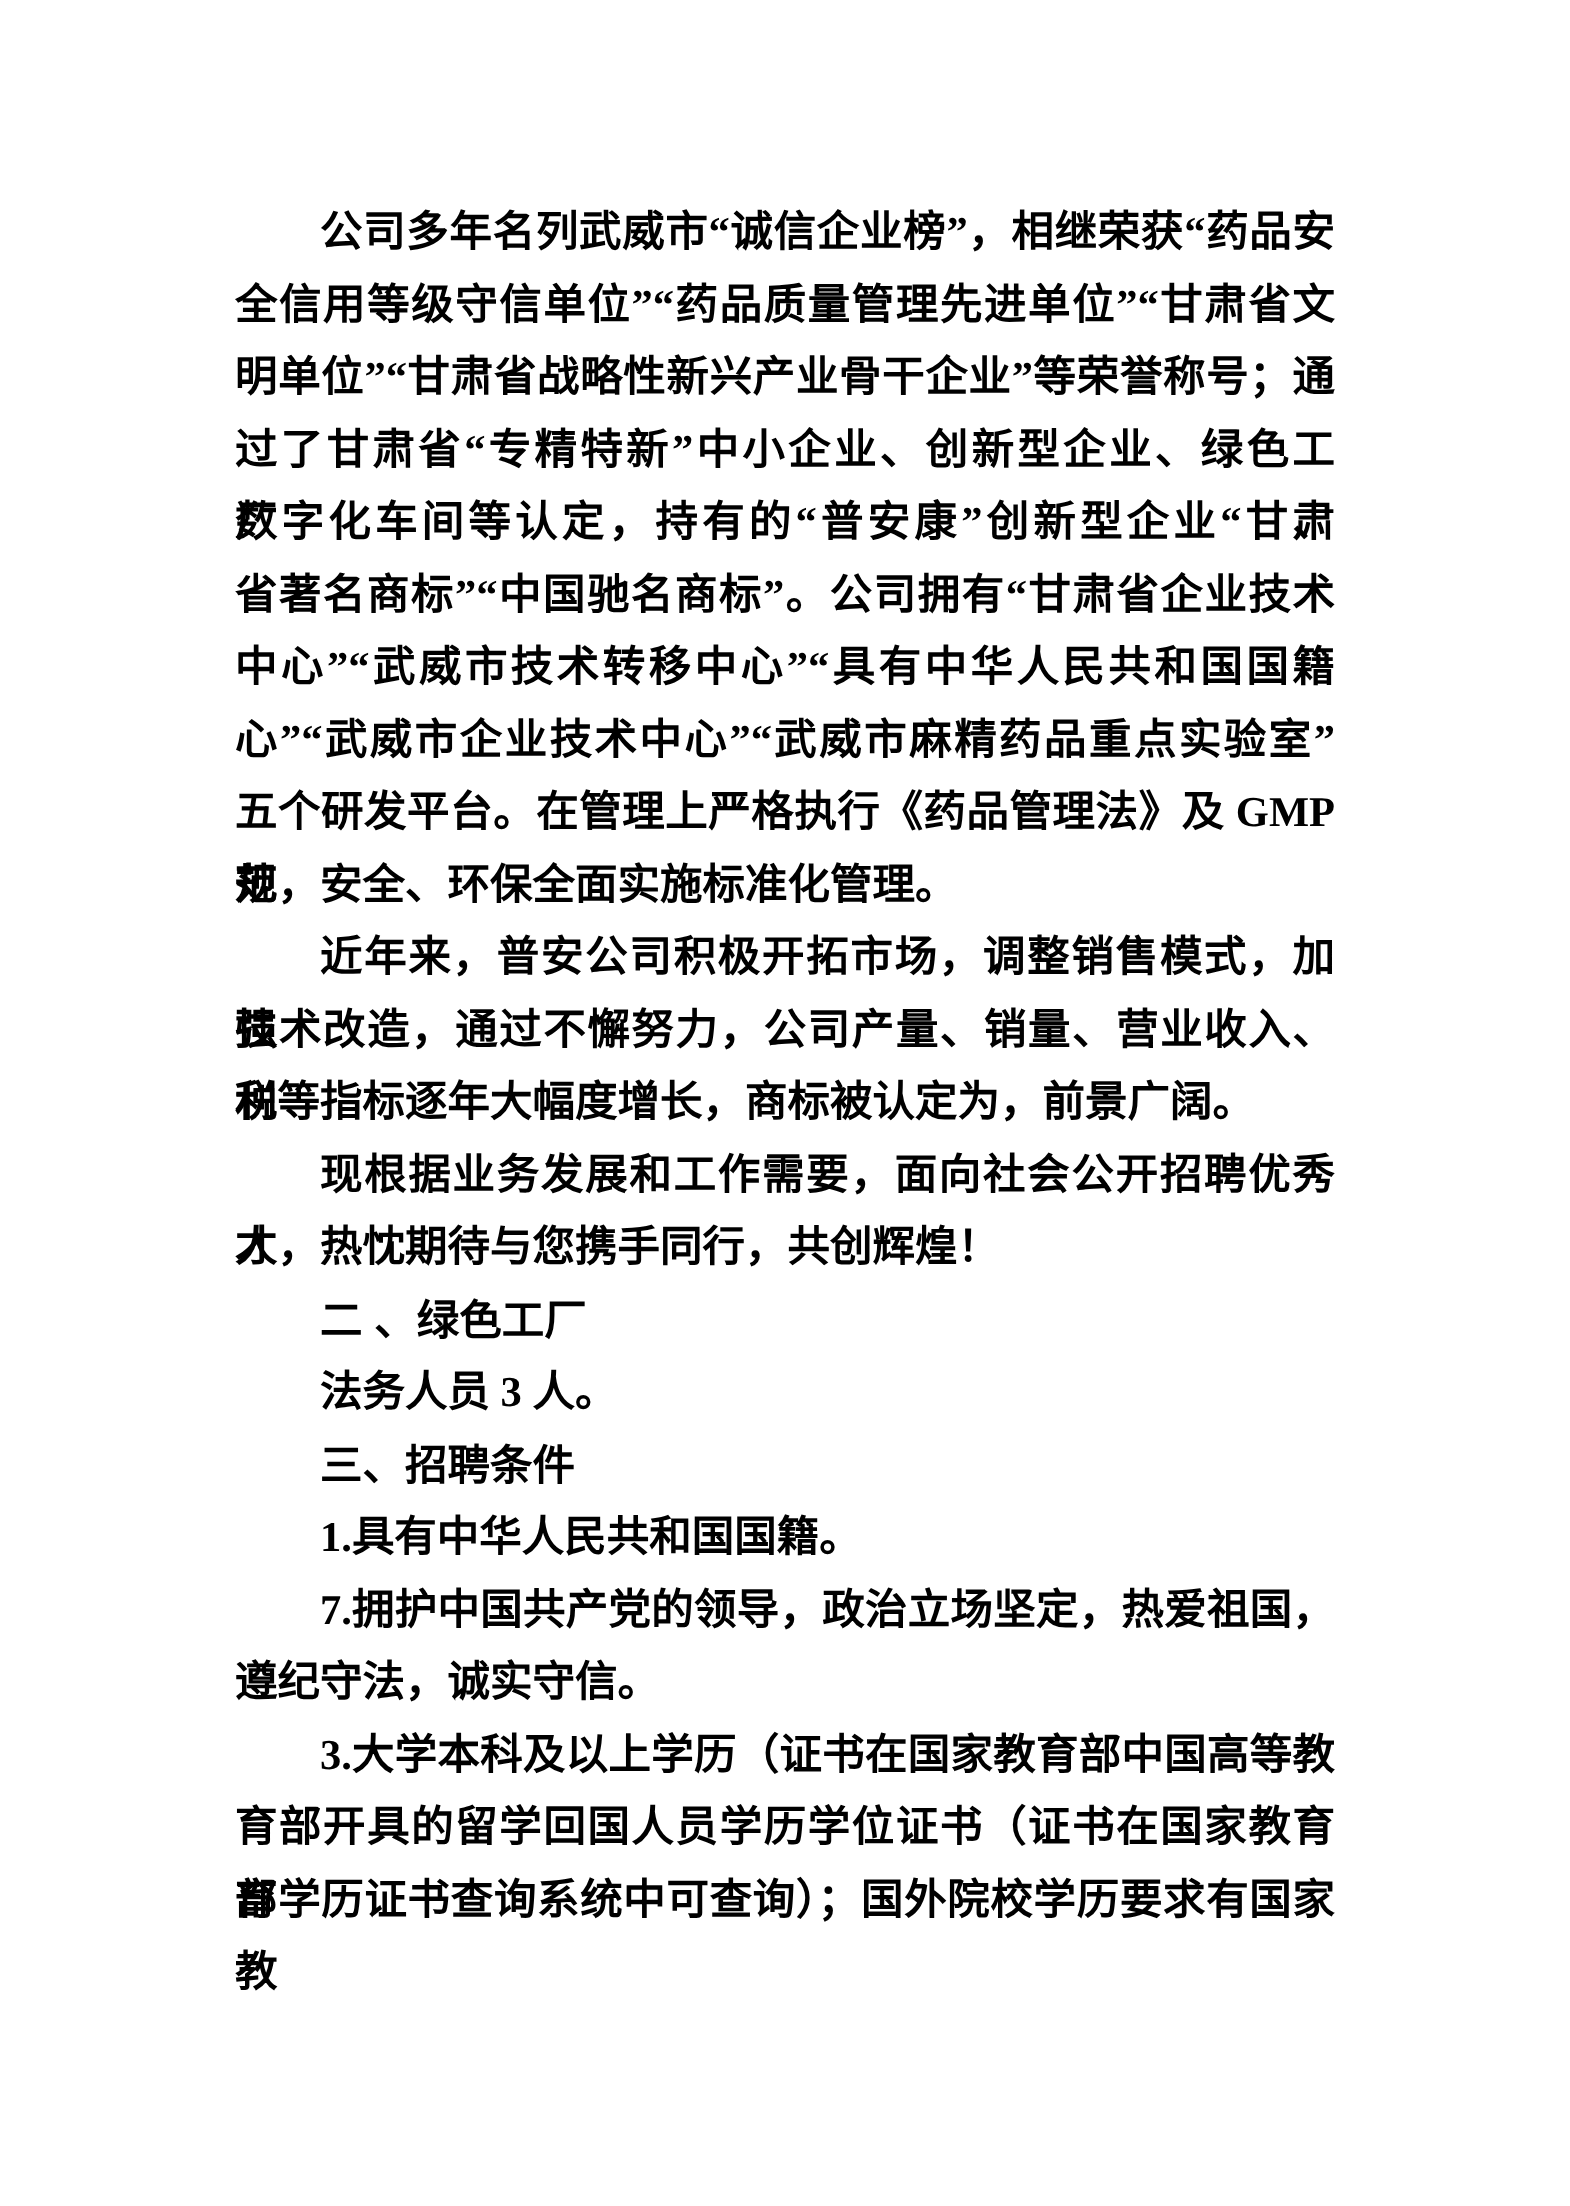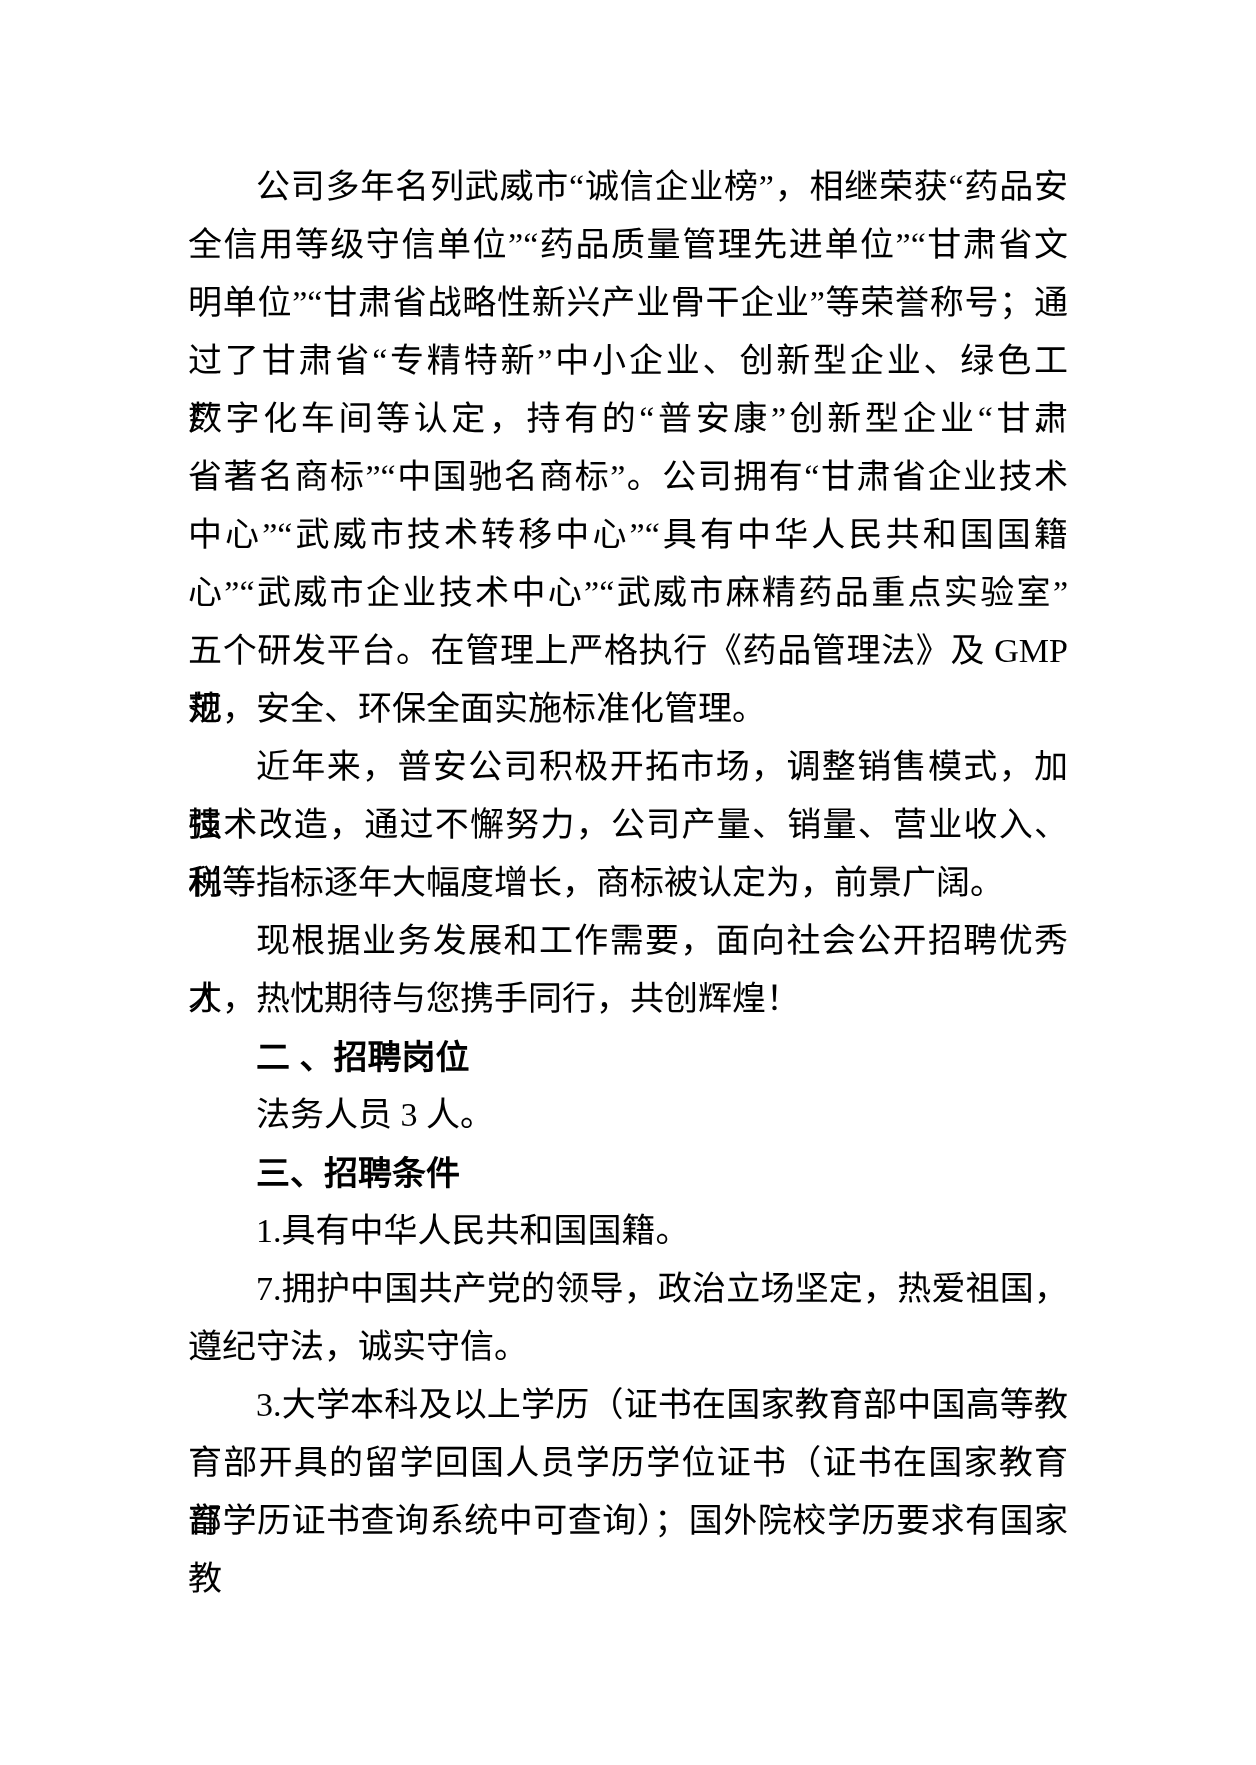--- a/index.html
+++ b/index.html
@@ -26,20 +26,21 @@
     margin: 0;
     padding: 0;
   }
   .line {
     font-size: 34px;
     line-height: 58px;
     height: 58px;
     white-space: nowrap;
     text-align: left;
     letter-spacing: 0px;
+    font-weight: bold;
   }
   
   .line.full {
     white-space: normal;
     text-align: justify;
     text-align-last: justify;
   }
   .line.indent {
     text-indent: 68px; 
   }
@@ -68,21 +69,21 @@
       <div class="paragraph">
         <div class="line indent full">近年来，普安公司积极开拓市场，调整销售模式，加强</div>
         <div class="line full">技术改造，通过不懈努力，公司产量、销量、营业收入、利</div>
         <div class="line">税等指标逐年大幅度增长，商标被认定为，前景广阔。</div>
       </div>
       <div class="paragraph">
         <div class="line indent full">现根据业务发展和工作需要，面向社会公开招聘优秀人</div>
         <div class="line">才，热忱期待与您携手同行，共创辉煌！</div>
       </div>
       <div class="paragraph">
-        <div class="line heading indent">二 、招聘岗位</div>
+        <div class="line heading indent">二 、绿色工厂</div>
       </div>
       <div class="paragraph">
         <div class="line indent">法务人员 3 人。</div>
       </div>
       <div class="paragraph">
         <div class="line heading indent">三、招聘条件</div>
       </div>
       <div class="paragraph">
         <div class="line indent">1.具有中华人民共和国国籍。</div>
       </div>

